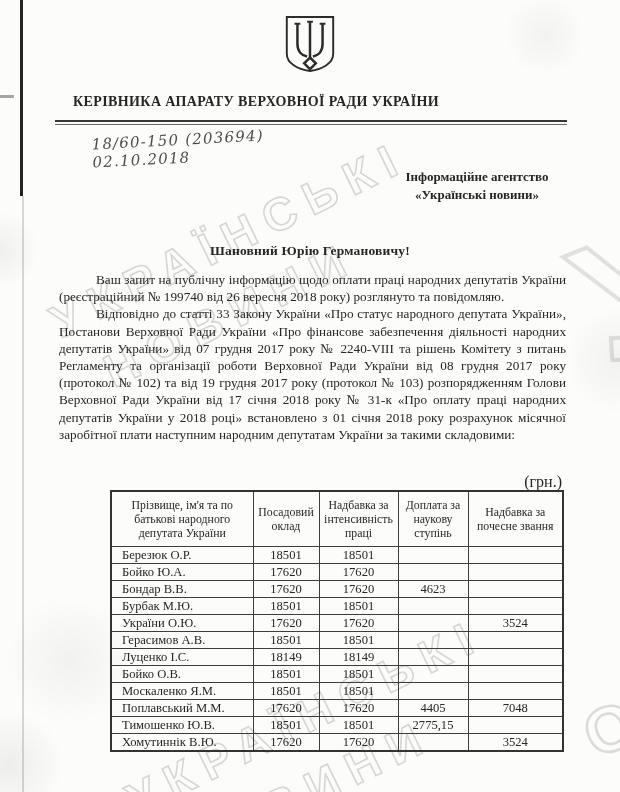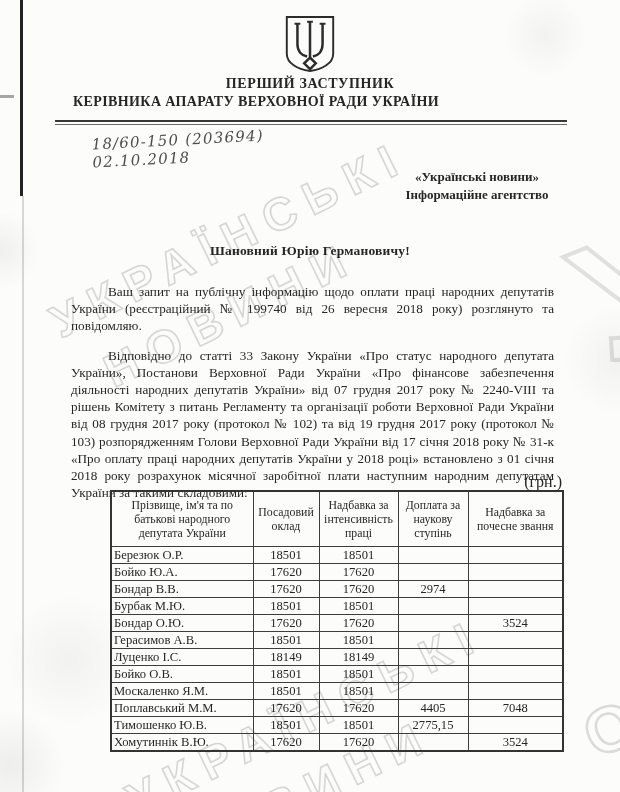--- a/index.html
+++ b/index.html
@@ -42,29 +42,29 @@
   .handnote{
     position:absolute;left:92px;top:131px;transform:rotate(-3deg);
     font-family:"DejaVu Serif",serif;font-style:italic;
     color:#4d4d4d;font-size:15px;line-height:18px;letter-spacing:1.2px;
   }
   
   .recipient{position:absolute;left:384px;top:168px;width:186px;text-align:center;font-weight:700;font-size:13px;line-height:18px;}
   
   .salutation{position:absolute;left:0;top:243px;width:620px;text-align:center;font-weight:700;font-size:13.5px;letter-spacing:.2px;}
   .body{position:absolute;left:59px;top:271px;width:507px;font-size:13.2px;line-height:17.2px;text-align:justify;}
-  .body p{margin:12px;text-indent:37px;}
+  .body p{margin:0;text-indent:37px;}
   .units{position:absolute;left:400px;top:473px;width:162px;text-align:right;font-size:16px;}
   
   .tbl-wrap{position:absolute;left:110px;top:490px;width:452px;}
   table.salary{border-collapse:collapse;width:452px;table-layout:fixed;}
   table.salary th,table.salary td{border:1px solid #3d3d3d;font-weight:normal;}
   table.salary{border:2px solid #333;}
   table.salary th{font-size:11.8px;line-height:14px;text-align:center;vertical-align:middle;padding:3px 2px;height:48px;}
-  table.salary td{font-size:12.6px;height:16px;padding:0 2px;vertical-align:middle;}
+  table.salary td{font-size:12.6px;height:16px;padding:0 10px;vertical-align:middle;}
   td.cell-name{text-align:left;padding-left:7px;}
   td.cell-num{text-align:center;}
 </style>
 </head>
 <body>
 
 <div class="page">
 
   <div class="wm wm-a">
     <div>УКРАЇНСЬКІ</div>
@@ -88,32 +88,31 @@
       <g stroke="#2c2c2c" stroke-width="2.6" fill="none">
         <path d="M14 9 V30 C14 38 19 42 24 43"></path>
         <path d="M27 7 V44"></path>
         <path d="M40 9 V30 C40 38 35 42 30 43"></path>
         <path d="M27 44 L21 50 L27 56 L33 50 Z"></path>
         <path d="M11 9 h6 M24 7 h6 M37 9 h6" stroke-width="2"></path>
       </g>
     </svg>
   </div>
 
-  <div class="lh1">ПЕРШИЙ ЗАСТУПНИК</div>
   <div class="lh2">КЕРІВНИКА АПАРАТУ  ВЕРХОВНОЇ РАДИ УКРАЇНИ</div>
   <div class="rule"></div>
 
   <div class="handnote">
     <div>18/60-150 (203694)</div>
     <div>02.10.2018</div>
   </div>
 
   <div class="recipient">
+    <div>Інформаційне агентство</div>
     <div>«Українські новини»</div>
-    <div>Інформаційне агентство</div>
   </div>
 
   <div class="salutation">Шановний  Юрію Германовичу!</div>
 
   <div class="body">
     <p>Ваш запит на публічну  інформацію щодо оплати праці народних депутатів України (реєстраційний № 199740 від 26 вересня 2018 року) розглянуто та повідомляю.</p>
     <p>Відповідно до статті 33 Закону України «Про статус народного депутата України», Постанови Верховної Ради України «Про фінансове забезпечення діяльності народних депутатів України» від 07 грудня 2017 року № 2240-VIII та рішень Комітету з питань Регламенту та організації роботи Верховної Ради України від 08 грудня 2017 року (протокол № 102) та від 19 грудня 2017 року (протокол № 103) розпорядженням Голови Верховної Ради України від 17 січня 2018 року № 31-к «Про оплату праці народних депутатів України у 2018 році» встановлено з 01 січня 2018 року розрахунок місячної заробітної плати наступним народним депутатам України за такими складовими:</p>
   </div>
 
   <div class="units">(грн.)</div>
@@ -148,32 +147,32 @@
             <td class="cell-name">Бойко Ю.А.</td>
             <td class="cell-num">17620</td>
             <td class="cell-num">17620</td>
             <td class="cell-num"></td>
             <td class="cell-num"></td>
           </tr>
           <tr>
             <td class="cell-name">Бондар В.В.</td>
             <td class="cell-num">17620</td>
             <td class="cell-num">17620</td>
-            <td class="cell-num">2974</td>
+            <td class="cell-num">4623</td>
             <td class="cell-num"></td>
           </tr>
           <tr>
             <td class="cell-name">Бурбак М.Ю.</td>
             <td class="cell-num">18501</td>
             <td class="cell-num">18501</td>
             <td class="cell-num"></td>
             <td class="cell-num"></td>
           </tr>
           <tr>
-            <td class="cell-name">Бондар О.Ю.</td>
+            <td class="cell-name">України О.Ю.</td>
             <td class="cell-num">17620</td>
             <td class="cell-num">17620</td>
             <td class="cell-num"></td>
             <td class="cell-num">3524</td>
           </tr>
           <tr>
             <td class="cell-name">Герасимов А.В.</td>
             <td class="cell-num">18501</td>
             <td class="cell-num">18501</td>
             <td class="cell-num"></td>

